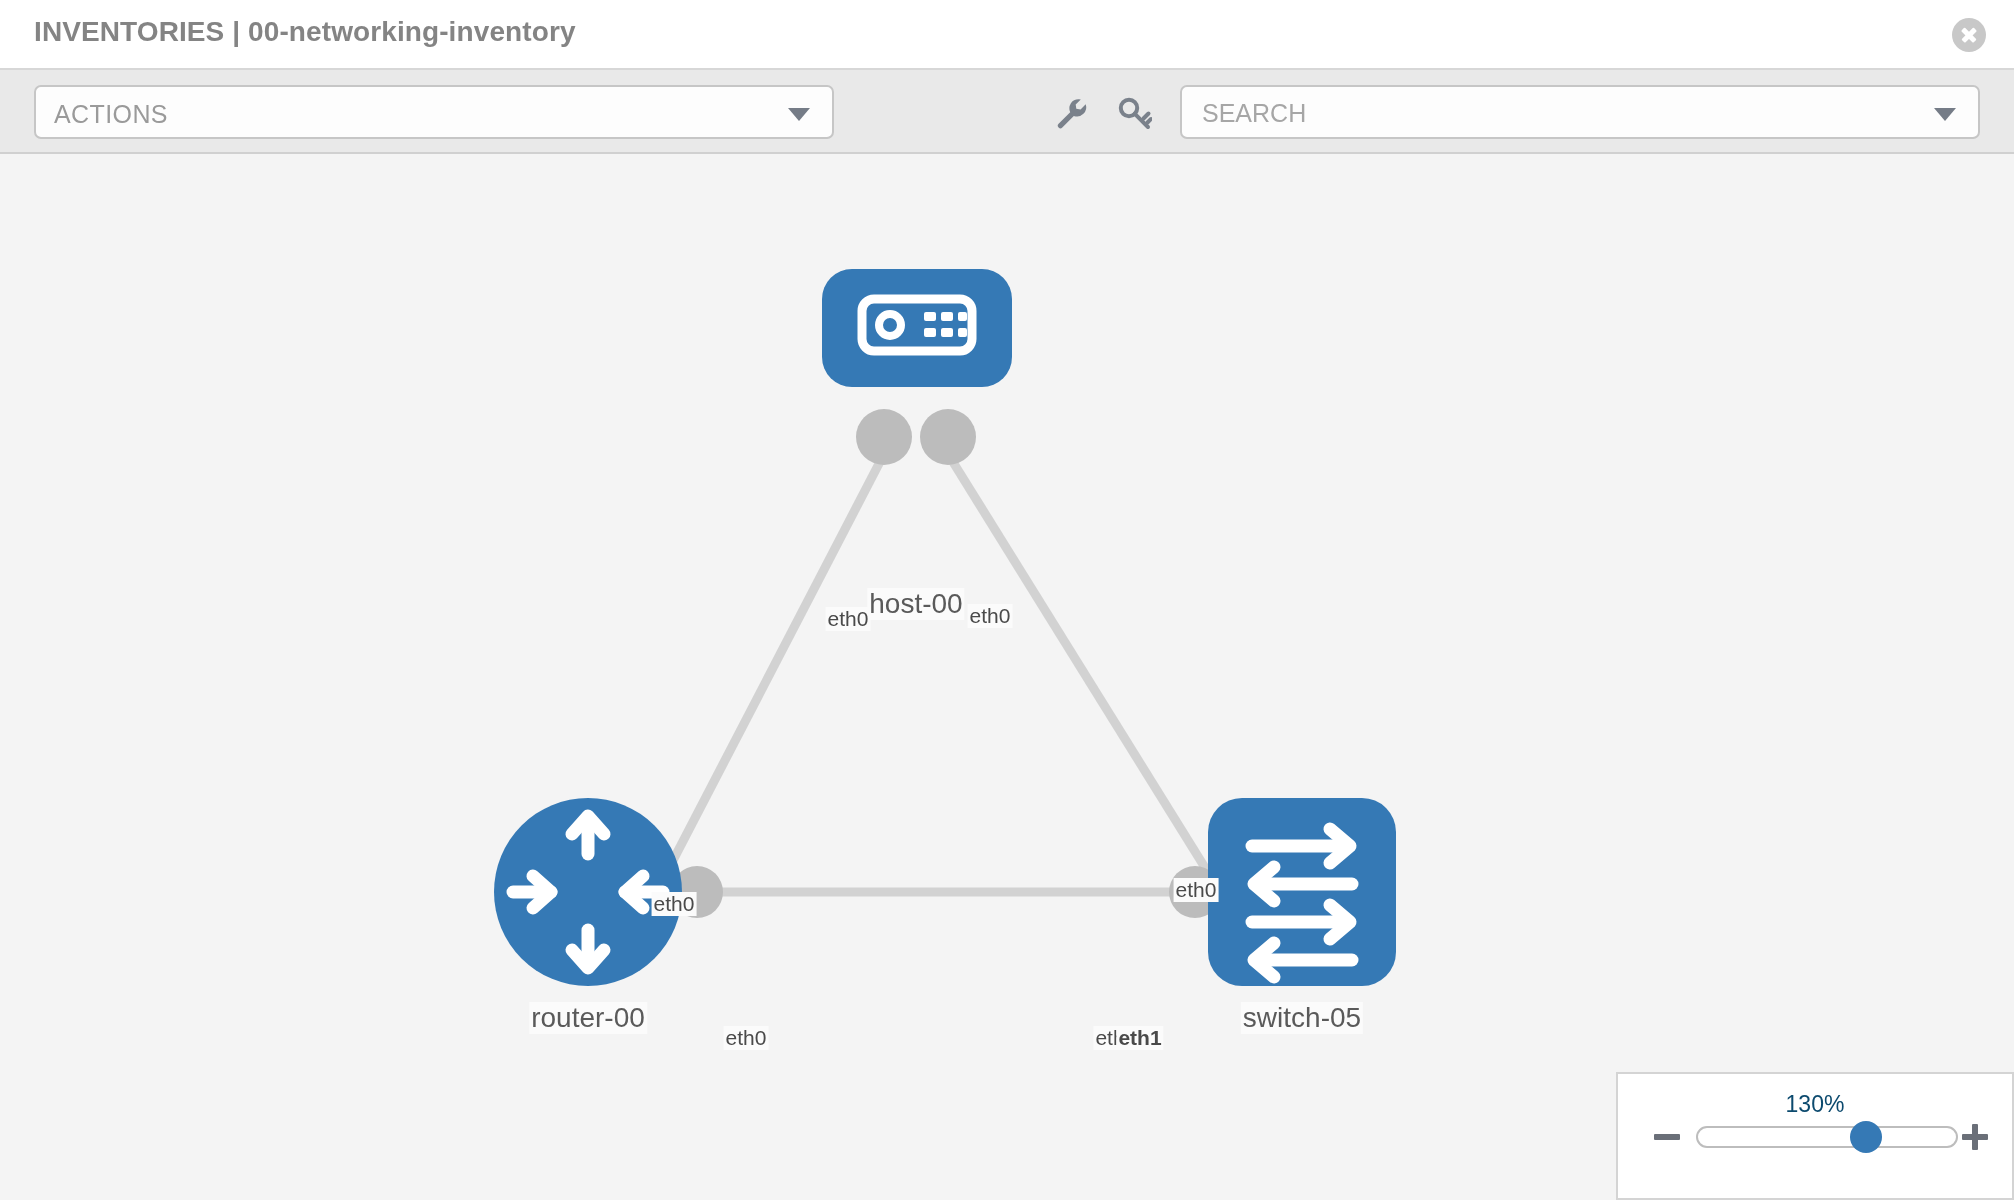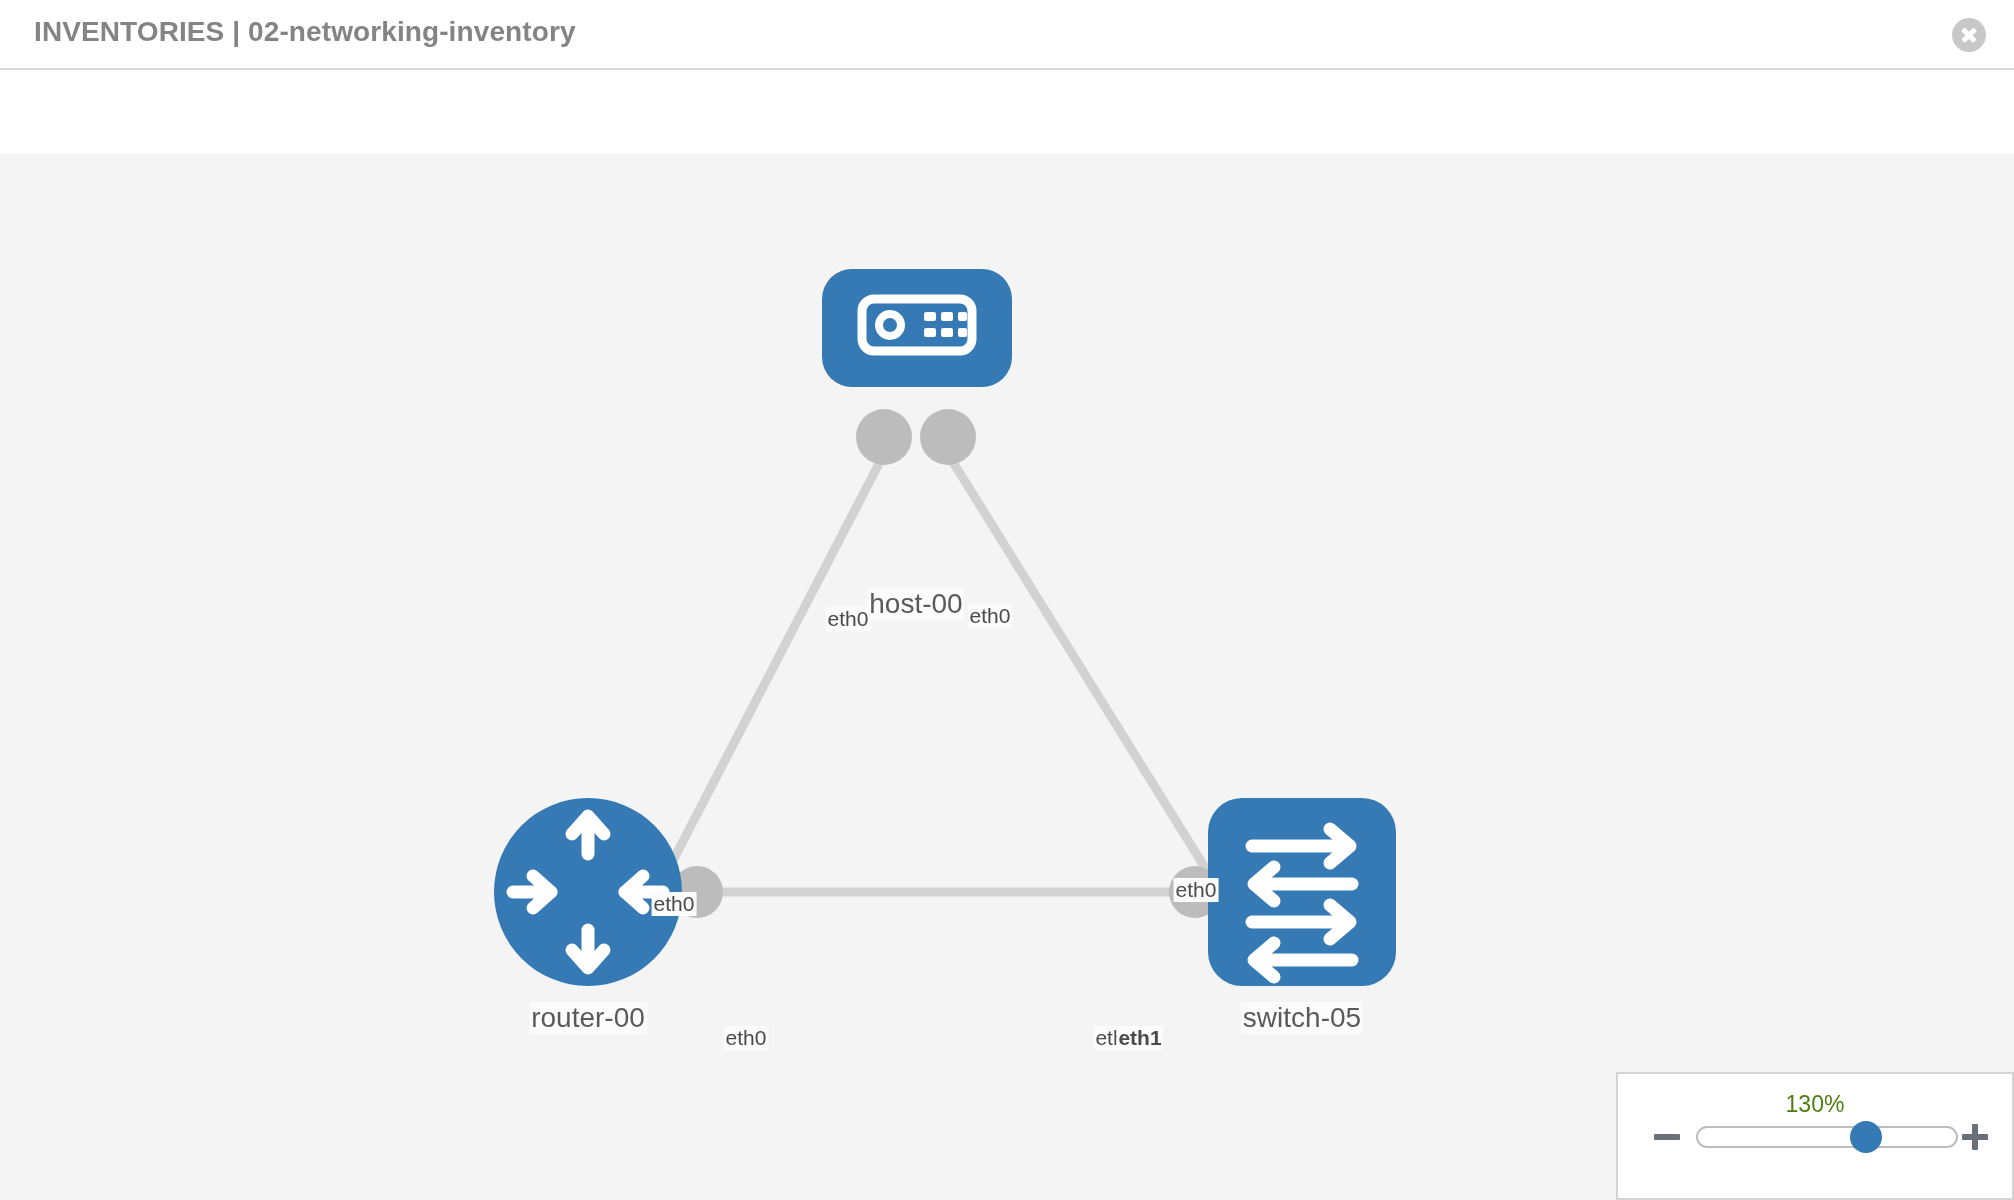--- a/index.html
+++ b/index.html
@@ -189,21 +189,21 @@
     border: 2px solid #d4d4d4;
     box-sizing: border-box;
   }
   .zoom-level {
     position: absolute;
     left: 0;
     top: 17px;
     width: 100%;
     text-align: center;
     font-size: 23px;
-    color: #4d7c0f;
+    color: #0c4a6e;
   }
   .zoom-minus, .zoom-plus {
     position: absolute;
     top: 48px;
     width: 30px;
     height: 30px;
     cursor: pointer;
   }
   .zoom-minus { left: 34px; }
   .zoom-plus  { right: 22px; }
@@ -239,27 +239,54 @@
     background: #3579b5;
     cursor: grab;
   }
 </style>
 </head>
 <body>
 
 <div class="app">
 
   <div class="header">
-    <div class="page-title">INVENTORIES | 02-networking-inventory</div>
+    <div class="page-title">INVENTORIES | 00-networking-inventory</div>
     <div class="close-btn">
       <div class="bar b1"></div>
       <div class="bar b2"></div>
     </div>
   </div>
 
+  <div class="toolbar">
+
+    <div class="actions-select">
+      <div class="label">ACTIONS</div>
+      <div class="caret"></div>
+    </div>
+
+    <div class="tool-icon wrench">
+      <svg viewBox="0 0 34 34" width="34" height="34" aria-hidden="true">
+        <path d="M24.5 3.2a9.2 9.2 0 0 0-8.3 13.1L4.6 27.8a2.6 2.6 0 0 0 0 3.7 2.6 2.6 0 0 0 3.7 0l11.5-11.6a9.2 9.2 0 0 0 11.9-11.6l-5.1 5.1-4.3-0.6-0.6-4.3 5.1-5.1a9.2 9.2 0 0 0-2.3-0.2z" fill="#7a818b"></path>
+      </svg>
+    </div>
+
+    <div class="tool-icon key">
+      <svg viewBox="0 0 34 34" width="34" height="34" aria-hidden="true">
+        <circle cx="11" cy="12" r="8.2" fill="none" stroke="#7a818b" stroke-width="4"></circle>
+        <path d="M16.6 17.6 L30 31" stroke="#7a818b" stroke-width="4" stroke-linecap="round" fill="none"></path>
+        <path d="M25.5 22.5 L30.5 17.5" stroke="#7a818b" stroke-width="4" stroke-linecap="round" fill="none"></path>
+        <path d="M29.5 26.5 L33 23" stroke="#7a818b" stroke-width="4" stroke-linecap="round" fill="none"></path>
+      </svg>
+    </div>
+
+    <div class="search-box">
+      <input type="text" placeholder="SEARCH" style="">
+      <div class="caret"></div>
+    </div>
+  </div>
 
   <div class="canvas">
 
     <svg class="topology-svg" viewBox="0 0 2014 1046">
 
       <g>
         <line x1="884" y1="300" x2="640" y2="770" stroke="#d2d2d2" stroke-width="9"></line>
         <line x1="948" y1="300" x2="1240" y2="770" stroke="#d2d2d2" stroke-width="9"></line>
         <line x1="640" y1="738" x2="1245" y2="738" stroke="#d2d2d2" stroke-width="9"></line>
       </g>

